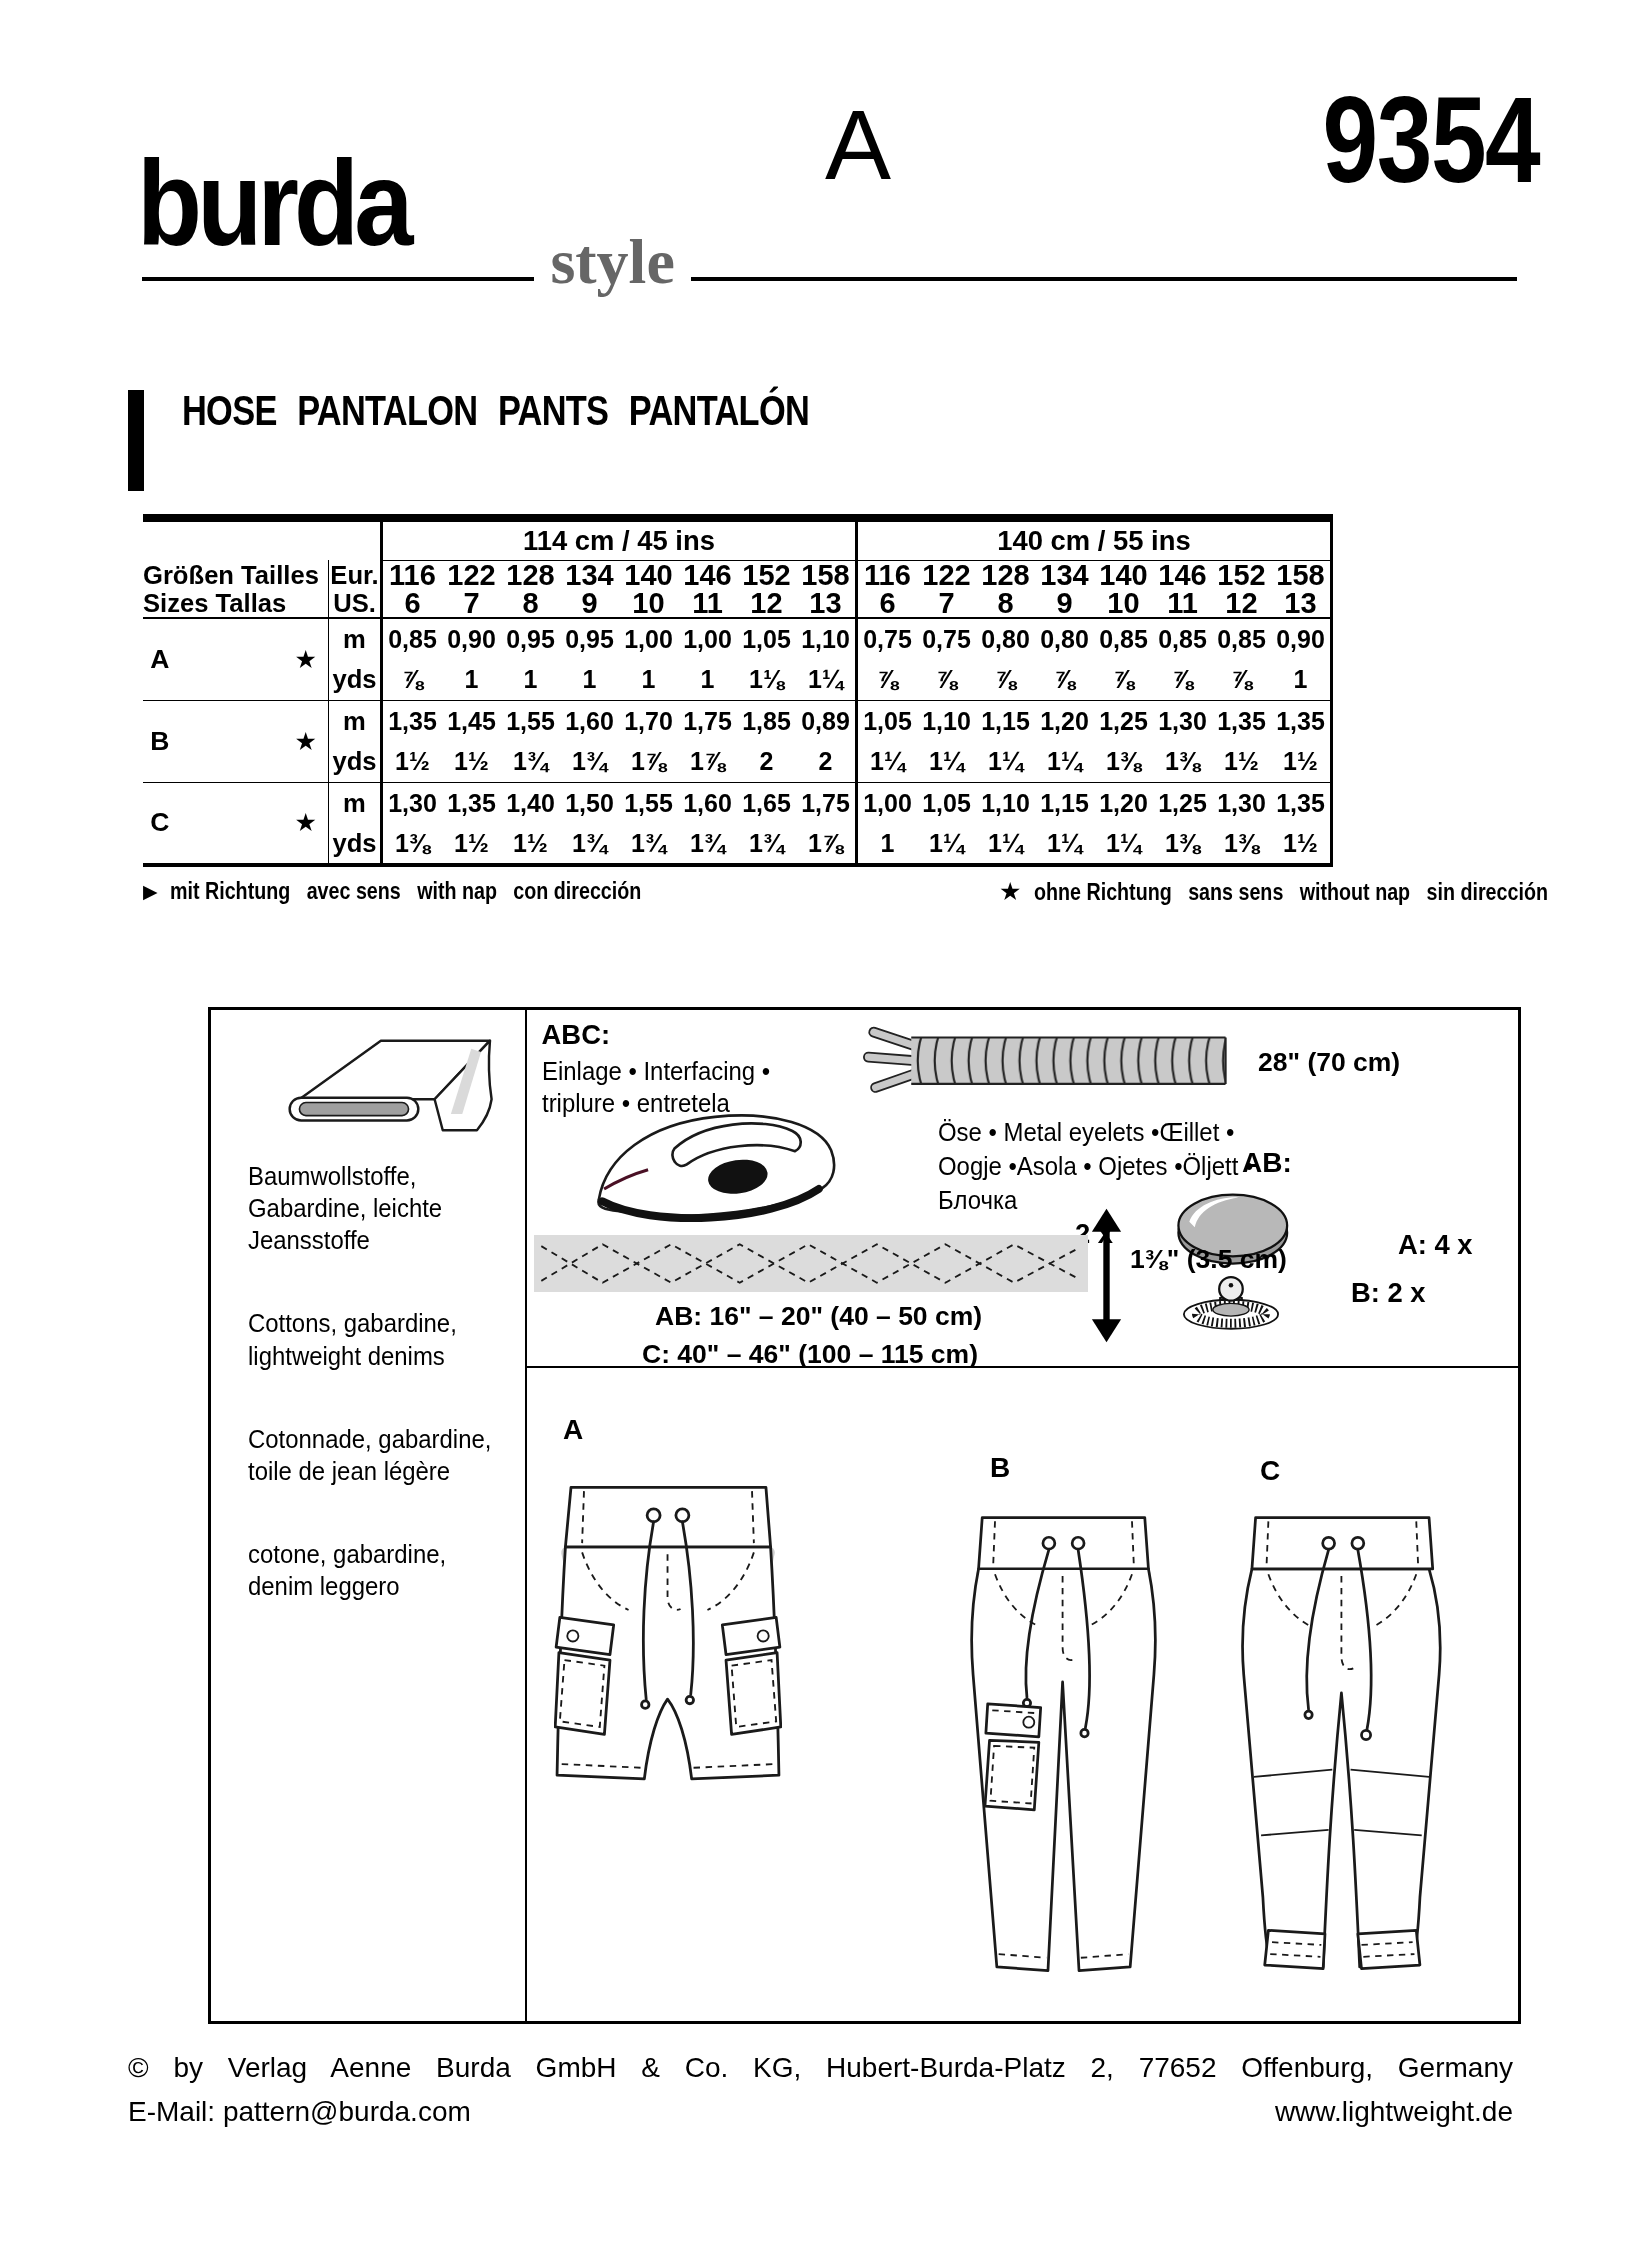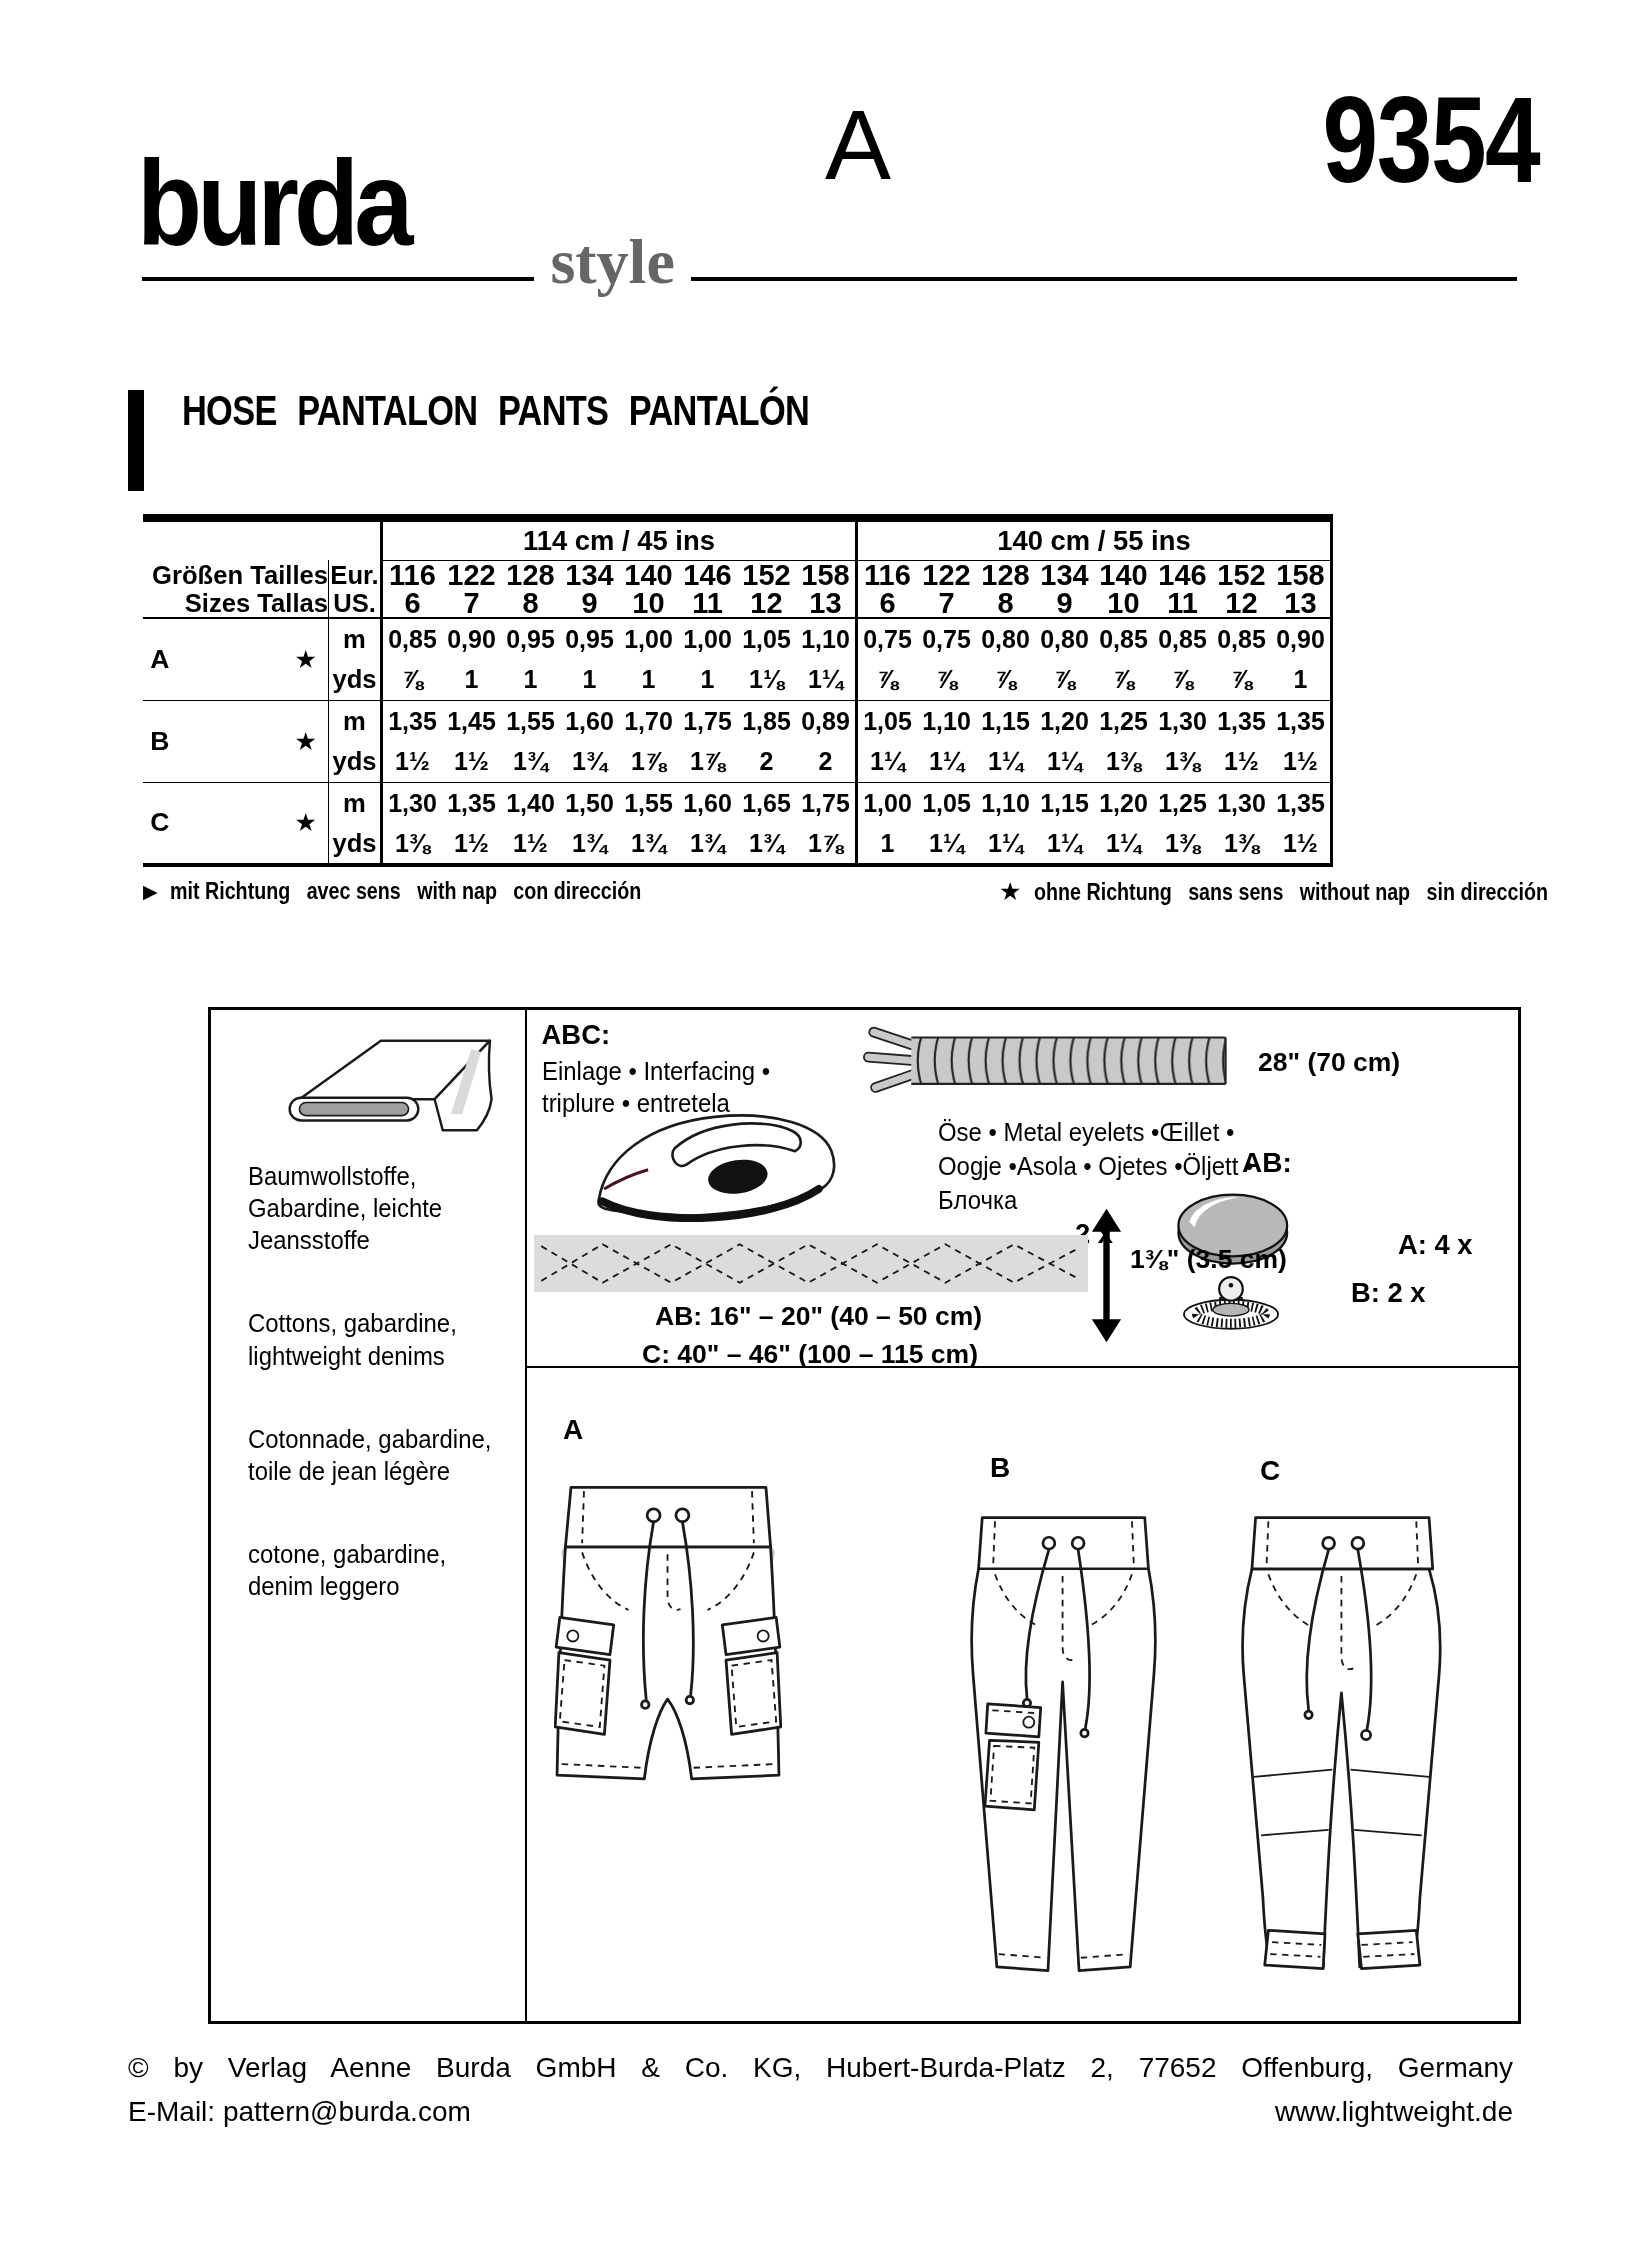--- a/index.html
+++ b/index.html
@@ -28,21 +28,21 @@
   
   .size-table-wrap{left:143px;top:514px;}
   table.sizes{border-collapse:collapse;table-layout:fixed;border-top:8.2px solid #000;border-bottom:4.6px solid #000;
               border-right:3.7px solid #000;}
   table.sizes th,table.sizes td{padding:0;font-weight:700;}
   tr.cm-row{height:42px;}
   th.blank{width:236px;border-right:3.7px solid #000;}
   th.cmh{font-size:27.4px;border-bottom:1.8px solid #000;}
   th.cmh.grp{border-left:3.7px solid #000;}
   tr.size-row{height:58px;}
-  th.lbl{width:185px;text-align:right;font-size:25.6px;line-height:28px;padding-left:7.3px;border-right:1.8px solid #000;
+  th.lbl{width:185px;text-align:left;font-size:25.6px;line-height:28px;padding-left:7.3px;border-right:1.8px solid #000;
          border-bottom:2.7px solid #000;}
   th.unl{width:51px;font-size:25.6px;line-height:28px;text-align:center;border-bottom:2.7px solid #000;}
   th.sz{width:59px;font-size:29px;border-bottom:2.7px solid #000;}
   th.sz div{height:28px;line-height:28px;}
   th.sz:nth-child(3){border-left:3.7px solid #000;}
   th.sz.grp{border-left:3.7px solid #000;}
   tbody.yard tr{height:82px;border-bottom:1.8px solid #000;}
   tbody.yard tr:last-child{border-bottom:none;}
   th.rl{text-align:left;border-right:1.8px solid #000;font-size:26.5px;}
   th.rl .rl-wrap{display:flex;justify-content:space-between;align-items:center;padding:0 11px 0 7.3px;}

